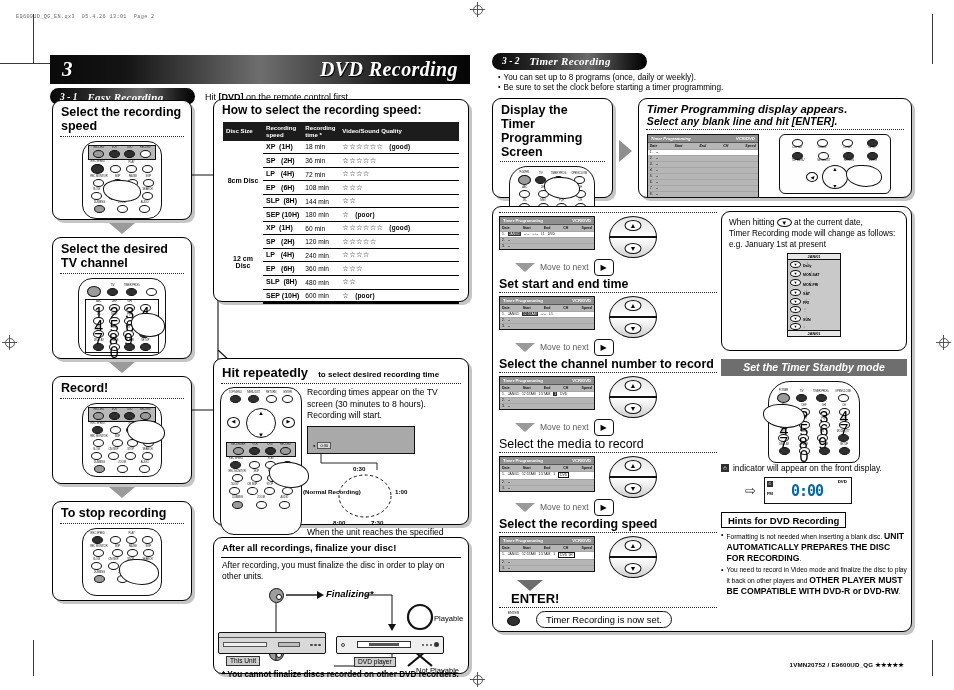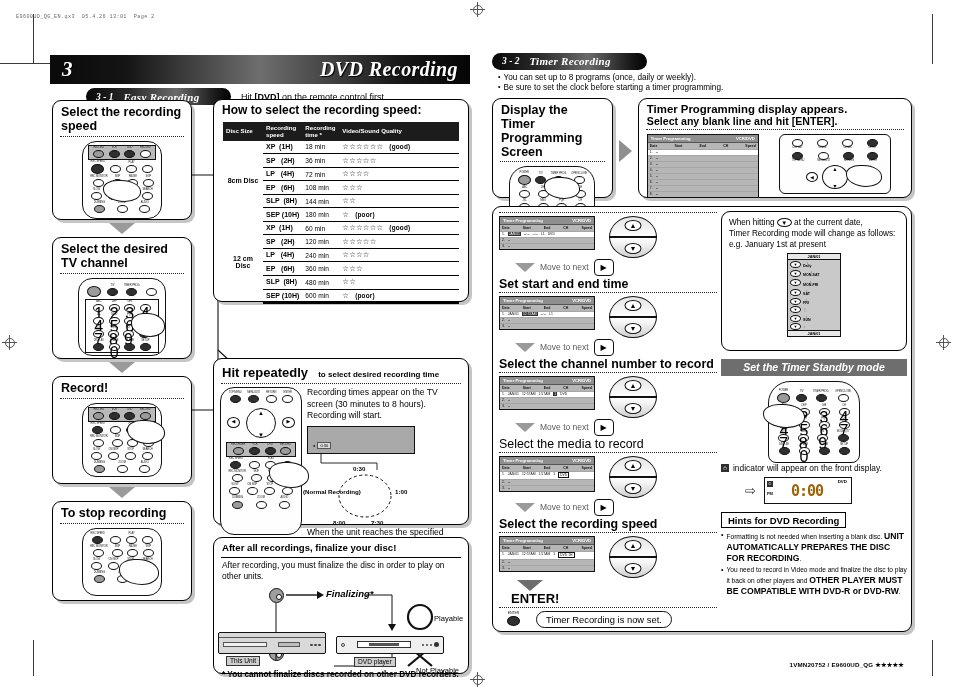--- a/index.html
+++ b/index.html
@@ -169,21 +169,21 @@
   .vcr-body { background:#d9d9d9; border:1.2px solid #111; }
   .tag { background:#cfcfcf; border:.9px solid #333; font-size:6.6px; padding:.5px 3px; }
   .disc-ic { width:15px;height:15px;border-radius:50%; background:#9e9e9e;
     border:1.1px solid #111; position:relative; }
   .disc-ic::after { content:""; position:absolute; left:5.5px; top:5.5px; width:4px;height:4px;
     border-radius:50%; background:#fff; border:1px solid #111; }
 
   .fd-display { border:1.3px solid #111; width:88px; height:27px; position:relative;
     background:#fff; }
   .fd-seg { font-family:"DejaVu Sans Mono", monospace; font-size:15px; font-weight:bold;
-    color:#a16207; letter-spacing:-1px; position:absolute; left:26px; top:4px; }
+    color:#0369a1; letter-spacing:-1px; position:absolute; left:26px; top:4px; }
 
   .std-list { background:#c9c9c9; border:1.2px solid #111; width:54px; }
   .std-cap { background:#e7e7e7; border-bottom:1px solid #111; font-size:3.8px;
     font-weight:bold; text-align:center; padding:.5px 0; }
   .std-item { display:flex; align-items:center; gap:2px; padding:.3px 2px; }
   .std-dn { width:11px;height:7px;border:.9px solid #111;border-radius:50%;
     background:#fff; font-size:4px; text-align:center; line-height:6px; }
   .std-txt { font-size:3.6px; font-weight:bold; line-height:1; }
 </style>
 </head>
@@ -211,21 +211,21 @@
   <div class="mark-v" style="left:932px;top:640px;width:1.4px;height:36px;"></div>
 
   <div class="left-col">
 
     <div class="chapter-banner">
       <div class="chapter-num">3</div>
       <div class="chapter-title">DVD Recording</div>
     </div>
 
     <div style="display:flex; align-items:center; margin-top:4px;">
-      <div class="pill" style="width:145px;margin-left:36px;">
+      <div class="pill" style="width:145px;">
         <span class="pnum">3 - 1</span>
         <span class="ptitle">Easy Recording</span>
       </div>
       <div class="lead-note">
         <span>Hit </span><b>[DVD]</b><span> on the remote control first.</span>
       </div>
     </div>
 
     <div style="position:absolute; left:2px; top:45px; width:140px;">
 
@@ -996,21 +996,21 @@
                 <div class="rlabel">MODE</div>
                 <div class="rbtn fill"></div>
               </div>
           </div>
           <div class="hand" style="left:34px;top:10px;width:36px;height:22px;"></div>
         </div>
       </div>
 
       <div class="h-arrow" style="margin-top:42px;"></div>
 
-      <div class="rbox" style="width:302px;height:100px;">
+      <div class="rbox" style="width:302px;height:100px;font-style:italic;">
         <div style="padding:4px 8px 1px 8px;">
           <div style="font-size:11.4px;font-weight:bold;">Timer Programming display appears.</div>
           <div style="font-size:10.6px;font-weight:bold;">Select any blank line and hit [ENTER].</div>
         </div>
         <div class="dotted"></div>
 
         <div style="display:flex;align-items:flex-start;gap:8px;padding:4px 8px;">
           <div class="osd" style="width:112px;">
             <div class="osd-top">
               <span>Timer Programming</span>

